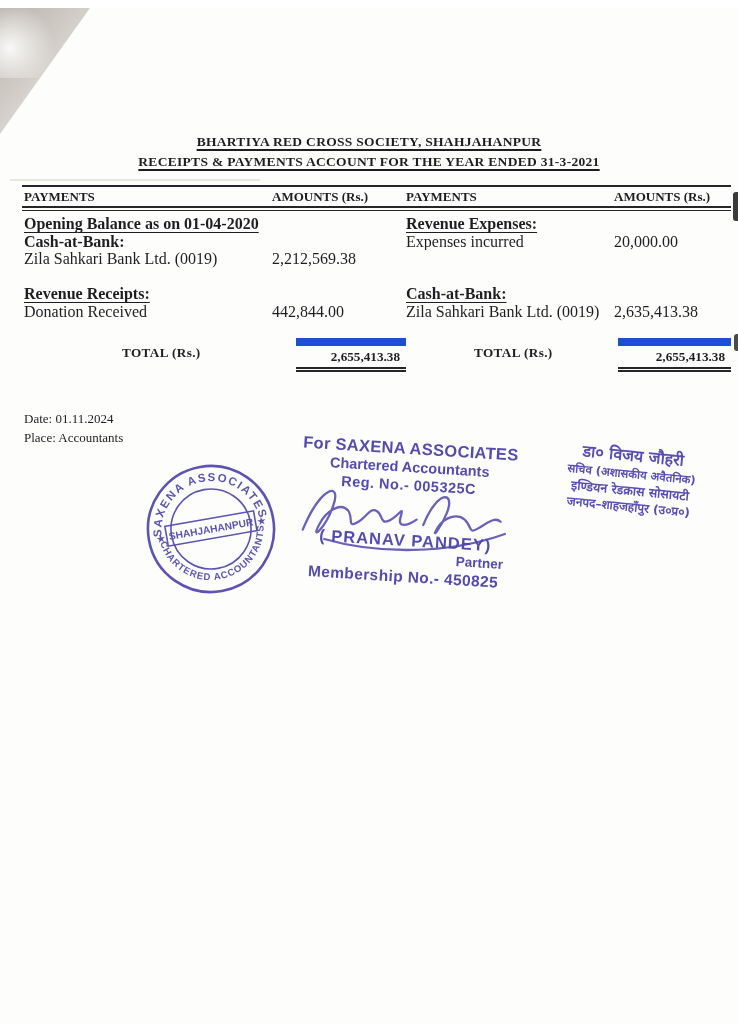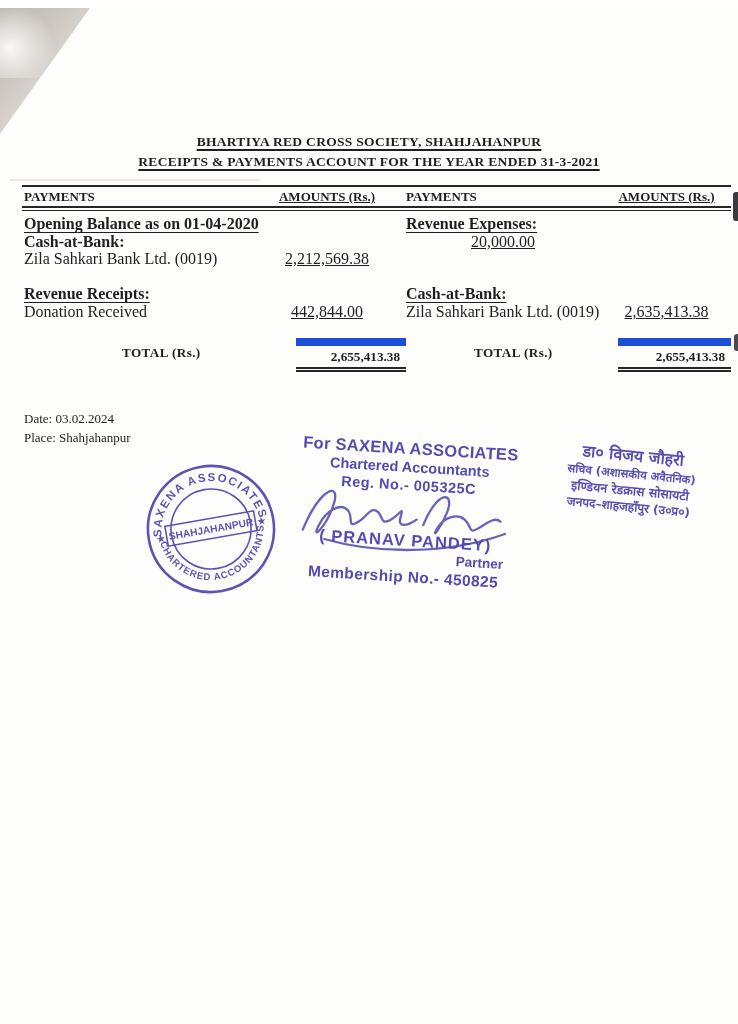--- a/index.html
+++ b/index.html
@@ -31,21 +31,21 @@
   }
 
   
   .acct-table { position:absolute; left:22px; top:177px; width:709px; border-top:2.5px solid #26262a; }
   .grid { display:grid; grid-template-columns:250px 122px 10px 210px 117px; }
   .thead { font-weight:bold; font-size:13px; padding:2px 0 1px; }
   .head-sep { height:2px; border-top:2.5px solid #26262a; border-bottom:1px solid #26262a; }
   .tbody { padding-top:4px; }
   .row { height:17.6px; line-height:17.6px; font-size:16px; }
   .lbl { padding-left:2px; white-space:nowrap; overflow:hidden; }
-  .amt { text-align:center; padding-right:12px; white-space:nowrap;text-decoration:underline; }
+  .amt { text-align:left; padding-right:12px; white-space:nowrap; }
   .hd {
     font-weight:bold;
     text-decoration:underline; text-decoration-thickness:1.3px; text-underline-offset:2.5px;
   }
 
   
   .total-row { position:absolute; left:22px; top:330px; width:709px; height:36px; font-weight:bold; font-size:13.2px; }
   .tlabel { position:absolute; top:7px; letter-spacing:.4px; }
   .tlabel-left  { left:100px; }
   .tlabel-right { left:452px; }
@@ -119,20 +119,21 @@
         <div class="lbl hd">Opening Balance as on 01-04-2020</div>
         <div class="amt"></div>
         <div></div>
         <div class="lbl hd">Revenue Expenses:</div>
         <div class="amt"></div>
       </div>
       <div class="grid row">
         <div class="lbl hd">Cash-at-Bank:</div>
         <div class="amt"></div>
         <div></div>
+        <div class="lbl">Expenses incurred</div>
         <div class="amt">20,000.00</div>
       </div>
       <div class="grid row">
         <div class="lbl">Zila Sahkari Bank Ltd. (0019)</div>
         <div class="amt">2,212,569.38</div>
         <div></div>
         <div class="lbl"></div>
         <div class="amt"></div>
       </div>
       <div class="grid row">
@@ -159,22 +160,22 @@
   </div>
 
   <div class="total-row">
     <div class="tlabel tlabel-left">TOTAL (Rs.)</div>
     <div class="tamt tamt-left">2,655,413.38</div>
     <div class="tlabel tlabel-right">TOTAL (Rs.)</div>
     <div class="tamt tamt-right">2,655,413.38</div>
   </div>
 
   <div class="footer">
-    <div>Date: 03.02.2024</div>
-    <div>Place: Shahjahanpur</div>
+    <div>Date: 01.11.2024</div>
+    <div>Place: Accountants</div>
   </div>
 
   <div class="stamp-round">
     <svg viewBox="-70 -70 140 140">
       <g fill="none" stroke="#463ca9">
         <circle cx="0" cy="0" r="63" stroke-width="2.6"></circle>
         <circle cx="0" cy="0" r="40" stroke-width="1.6"></circle>
         <rect x="-45" y="-10.5" width="90" height="20" stroke-width="1.6"></rect>
       </g>
       <defs>

